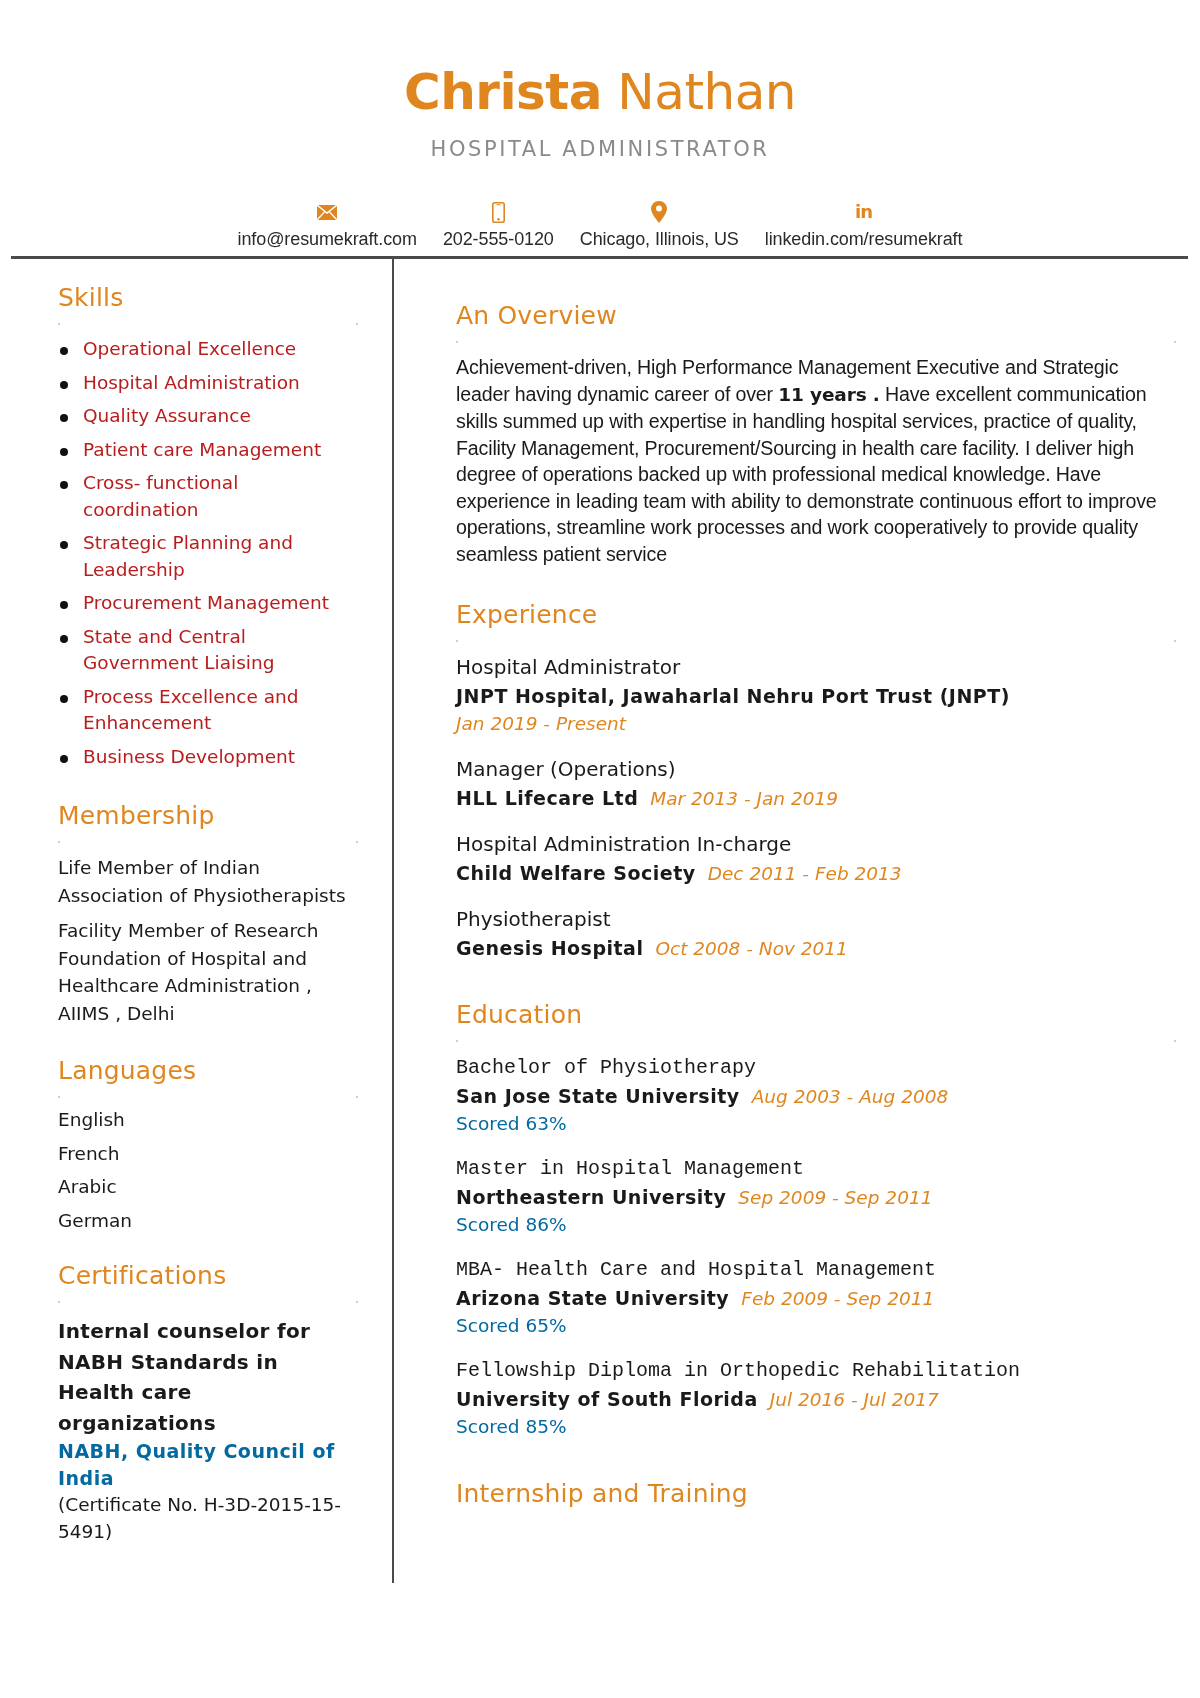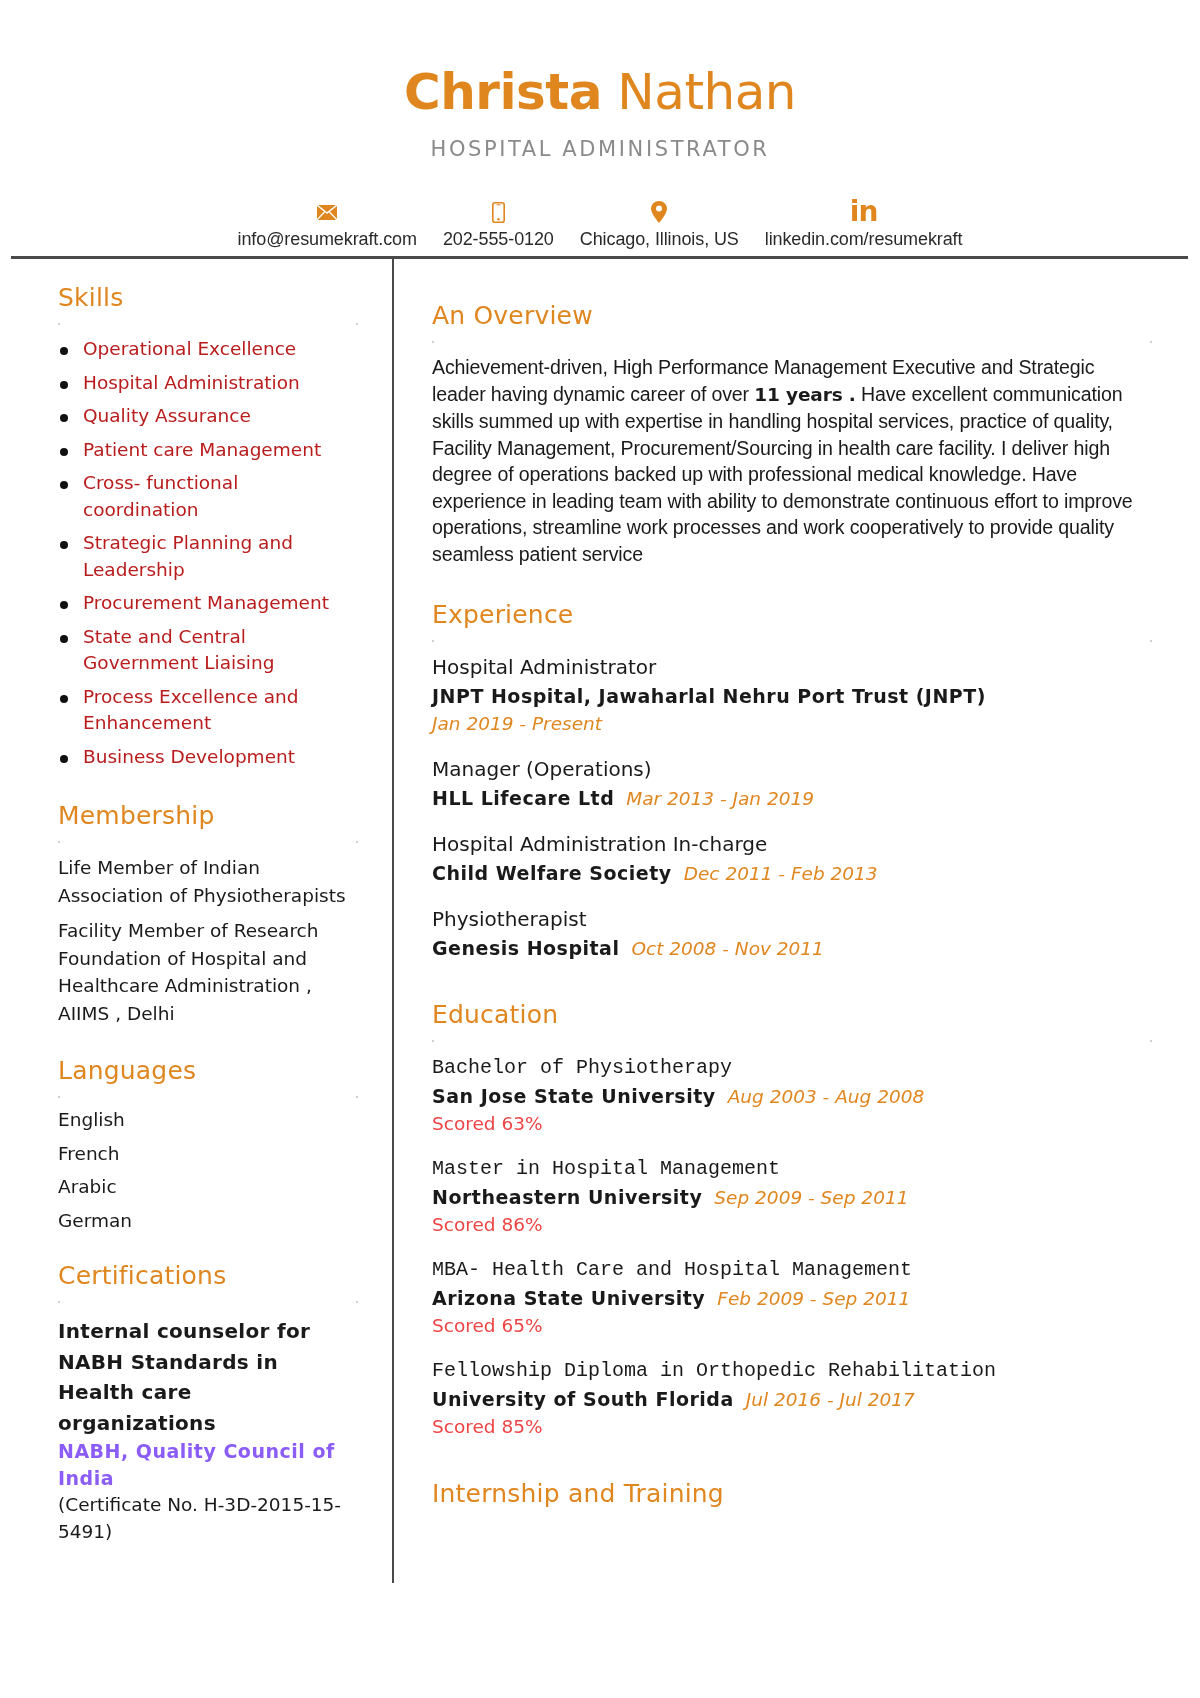--- a/index.html
+++ b/index.html
@@ -7,65 +7,65 @@
   body { font-family: "DejaVu Sans", "Liberation Sans", sans-serif; color: #1a1a1a; position: relative; }
   .name { position: absolute; top: 62px; left: 0; width: 1200px; text-align: center; font-size: 50px; color: #e0861f; letter-spacing: -0.5px; line-height: 60px; }
   .name .first { font-weight: bold; }
   .name .last { font-weight: normal; }
   .title { position: absolute; top: 136px; left: 0; width: 1200px; text-align: center; font-size: 21px; color: #8a8a8a; letter-spacing: 2.6px; line-height: 26px; }
 
   .contacts { position: absolute; top: 198px; left: 0; width: 1200px; display: flex; justify-content: center; gap: 0; }
   .contact { display: flex; flex-direction: column; align-items: center; margin: 0 13px; }
   .contact .ic { height: 28px; display: flex; align-items: center; justify-content: center; }
   .contact .txt { font-family: "Liberation Sans", sans-serif; font-size: 18px; color: #2a2a2a; line-height: 26px; letter-spacing: -0.1px; }
-  .in-glyph { font-family: "DejaVu Sans", sans-serif; font-weight: bold; font-size: 28px; color: #e0861f; line-height: 24px; letter-spacing: -1px; }
+  .in-glyph { font-family: "DejaVu Sans", sans-serif; font-weight: bold; font-size: 18px; color: #e0861f; line-height: 24px; letter-spacing: -1px; }
 
   .hrule { position: absolute; top: 256px; left: 11px; width: 1177px; height: 3px; background: #4a4a4a; }
   .vrule { position: absolute; top: 258px; left: 392px; width: 2px; height: 1325px; background: #4a4a4a; }
 
   .left { position: absolute; top: 282px; left: 58px; width: 300px; }
-  .right { position: absolute; top: 300px; left: 432px; width: 720px; }
+  .right { position: absolute; top: 300px; left: 456px; width: 720px; }
 
   .sec-h { font-size: 25px; color: #e0861f; line-height: 32px; font-weight: normal; letter-spacing: 0.2px; }
   .sec-line { position: relative; height: 1px; margin-top: 9px; }
   .sec-line::before, .sec-line::after { content: ""; position: absolute; top: 0; width: 2px; height: 2px; background: #cfcfcf; }
   .sec-line::before { left: 0; }
   .sec-line::after { right: 0; }
 
   .skills { list-style: none; margin-top: 12px; }
   .skills li { position: relative; padding-left: 25px; font-size: 18.5px; line-height: 26.5px; margin-bottom: 7px; color: #b91c1c; }
   .skills li::before { content: ""; position: absolute; left: 2px; top: 11px; width: 8px; height: 8px; border-radius: 50%; background: #111; }
 
   .mem { margin-top: 12px; }
   .mem p { font-size: 18.5px; line-height: 27.5px; margin-bottom: 8px; color: #1a1a1a; }
 
   .langs { margin-top: 10px; }
   .langs p { font-size: 18.5px; line-height: 26.5px; margin-bottom: 7px; }
 
   .cert { margin-top: 14px; }
   .cert .ct { font-size: 20px; font-weight: bold; line-height: 30.5px; color: #1a1a1a; letter-spacing: 0.3px; }
-  .cert .co { font-size: 19px; font-weight: bold; line-height: 27px; color: #8b5cf6; letter-spacing: 0.5px; }
+  .cert .co { font-size: 19px; font-weight: bold; line-height: 27px; color: #0369a1; letter-spacing: 0.5px; }
   .cert .cn { font-size: 18.5px; line-height: 26.5px; color: #1a1a1a; }
 
   .overview { margin-top: 12px; font-family: "Liberation Sans", sans-serif; font-size: 19.6px; line-height: 26.5px; color: #1a1a1a; letter-spacing: -0.15px; }
   .overview b { font-family: "DejaVu Sans", sans-serif; font-weight: bold; font-size: 18.5px; }
 
   .job { margin-top: 12px; }
   .job + .job { margin-top: 17px; }
   .job .jt { font-size: 20px; line-height: 29px; color: #1a1a1a; }
   .job .jo { font-size: 19px; font-weight: bold; line-height: 28px; color: #1a1a1a; letter-spacing: 0.5px; }
   .job .jd { font-size: 18.5px; font-style: italic; color: #e0861f; line-height: 28px; font-weight: normal; letter-spacing: 0; }
   .job .jd.inline { margin-left: 12px; }
 
   .edu { margin-top: 12px; }
   .edu + .edu { margin-top: 17px; }
   .edu .et { font-size: 20px; line-height: 29px; color: #1a1a1a; font-family: Liberation Mono, monospace; }
   .edu .eo { font-size: 19px; font-weight: bold; line-height: 28px; color: #1a1a1a; letter-spacing: 0.5px; }
   .edu .ed { font-size: 18.5px; font-style: italic; color: #e0861f; font-weight: normal; margin-left: 12px; letter-spacing: 0; }
-  .edu .es { font-size: 18.5px; line-height: 26px; color: #ef4444; }
+  .edu .es { font-size: 18.5px; line-height: 26px; color: #0369a1; }
 </style>
 </head>
 <body>
 
 <div class="name">
   <span class="first">Christa</span>
   <span class="last">Nathan</span>
 </div>
 <div class="title">HOSPITAL ADMINISTRATOR</div>
 

